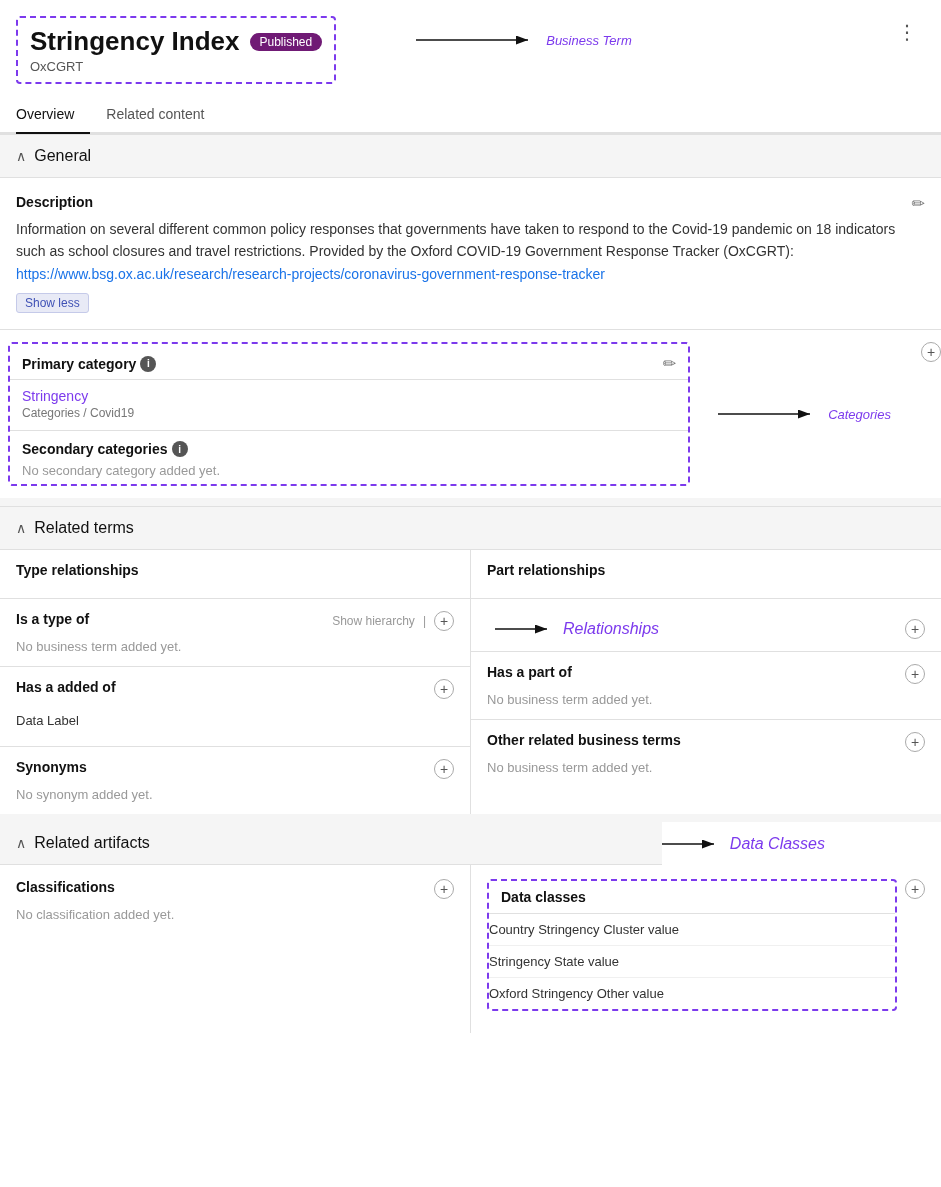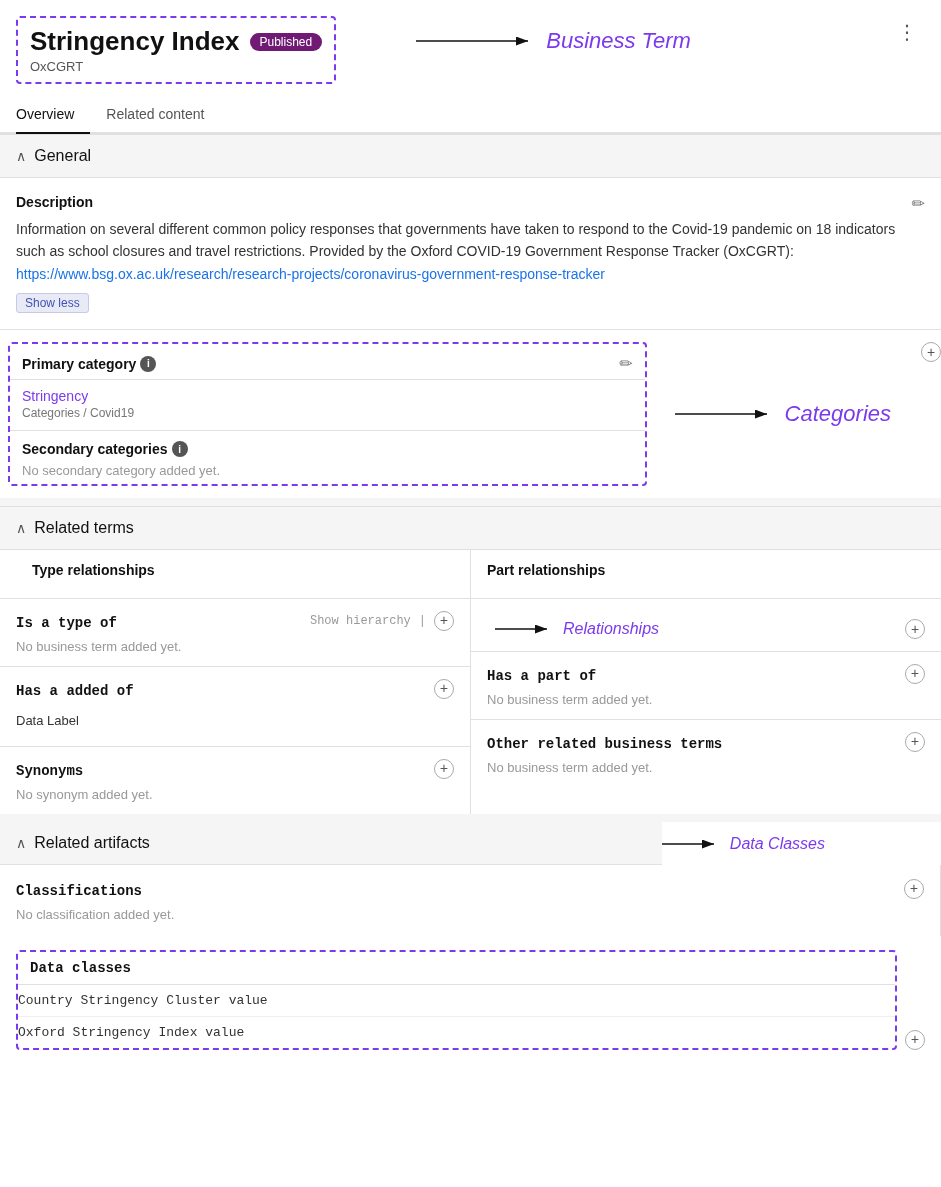--- a/index.html
+++ b/index.html
@@ -24,30 +24,30 @@
     .general-content { padding: 16px; }
     .field-label { font-weight: 600; font-size: 14px; color: #111; margin-bottom: 8px; display: flex; align-items: center; gap: 4px; }
     .field-label .info-icon { width: 16px; height: 16px; border-radius: 50%; background: #555; color: #fff; font-size: 10px; display: inline-flex; align-items: center; justify-content: center; cursor: pointer; }
     .description-text { font-size: 14px; color: #333; line-height: 1.6; }
     .description-link { color: #1a73e8; text-decoration: none; }
     .show-less-btn { display: inline-block; background: #e8eaf6; color: #3f51b5; font-size: 12px; padding: 2px 8px; border-radius: 3px; margin-top: 8px; cursor: pointer; border: 1px solid #c5cae9; }
     .edit-icon { color: #777; cursor: pointer; font-size: 16px; }
     .category-name { color: #7c3aed; font-weight: 500; font-size: 14px; cursor: pointer; }
     .category-path { font-size: 12px; color: #777; margin-top: 2px; }
     .no-content { color: #999; font-size: 13px; margin-top: 6px; }
-    .rel-header { display: flex; justify-content: space-between; align-items: flex-end; margin-bottom: 8px; font-family: Liberation Mono, monospace; }
+    .rel-header { display: flex; justify-content: space-between; align-items: flex-start; margin-bottom: 8px; }
     .rel-title { font-weight: 600; font-size: 14px; color: #111; }
     .rel-actions { display: flex; align-items: center; gap: 8px; }
     .show-hierarchy { font-size: 12px; color: #999; }
     .add-btn { width: 20px; height: 20px; border-radius: 50%; border: 1px solid #aaa; display: flex; align-items: center; justify-content: center; cursor: pointer; color: #555; font-size: 14px; }
     .rel-item { font-size: 13px; color: #333; padding: 6px 0; border-bottom: 1px solid #f0f0f0; }
     .rel-item:last-child { border-bottom: none; }
     .dataclass-item { padding: 8px 0; border-bottom: 1px solid #f0f0f0; font-size: 13px; color: #333; }
     .dataclass-item:last-child { border-bottom: none; }
-    .purple-label { color: #7c3aed; font-style: italic; font-size: 22px; font-weight: 500; }
+    .purple-label { color: #7c3aed; font-style: italic; font-size: 13px; font-weight: 500; }
 
     
     .dashed-box { border: 2px dashed #7c3aed; border-radius: 4px; }
 
     .divider { height: 1px; background: #e0e0e0; margin: 0; }
 
     .section-wrapper { border-top: 8px solid #f5f5f5; }
   </style>
 </head>
 <body>
@@ -153,21 +153,21 @@
 
 <div class="section-wrapper">
   <div class="section-header">
     <span class="chevron">∧</span>
     <span class="section-title">Related terms</span>
   </div>
 
   <div style="display: flex;">
 
     <div style="flex: 1; border-right: 1px solid #e0e0e0;">
-      <div style="padding: 12px 32px; border-bottom: 1px solid #e0e0e0;">
+      <div style="padding: 12px 16px; border-bottom: 1px solid #e0e0e0;">
         <div class="field-label">Type relationships</div>
       </div>
 
       <div style="padding: 12px 16px; border-bottom: 1px solid #e0e0e0;">
         <div class="rel-header">
           <span class="rel-title">Is a type of</span>
           <div class="rel-actions">
             <span class="show-hierarchy">Show hierarchy</span>
             <span style="color:#999; font-size:12px;">|</span>
             <span class="add-btn">+</span>
@@ -247,36 +247,37 @@
             <marker id="arrowhead4" markerWidth="8" markerHeight="6" refX="8" refY="3" orient="auto">
               <polygon points="0 0, 8 3, 0 6" fill="#111"></polygon>
             </marker>
           </defs>
         <line x1="0" y1="10" x2="52" y2="10" stroke="#111" stroke-width="1.5" marker-end="url(#arrowhead4)"></line>
       </svg>
       <span class="purple-label" style="font-size:16px;">Data Classes</span>
     </div>
   </div>
 
-  <div style="display: flex; flex-direction: column;">
+  <div style="display: flex;">
 
     <div style="flex: 1; border-right: 1px solid #e0e0e0; padding: 14px 16px;">
       <div class="rel-header" style="margin-bottom: 8px;">
         <span class="rel-title">Classifications</span>
         <span class="add-btn">+</span>
       </div>
       <div class="no-content">No classification added yet.</div>
     </div>
 
     <div style="flex: 1; padding: 14px 16px;">
       <div class="rel-header" style="margin-bottom: 8px;">
         <div class="dashed-box" style="flex: 1; padding: 0; margin-right: 8px;">
           <div style="padding: 8px 12px; border-bottom: 1px solid #e0e0e0;">
             <span class="rel-title">Data classes</span>
           </div>
           <div class="dataclass-item">Country Stringency Cluster value</div>
-          <div class="dataclass-item">Oxford Stringency Index value</div>
+          <div class="dataclass-item">Stringency State value</div>
+          <div class="dataclass-item">Oxford Stringency Other value</div>
         </div>
         <span class="add-btn">+</span>
       </div>
     </div>
   </div>
 </div>
 
 </body></html>

